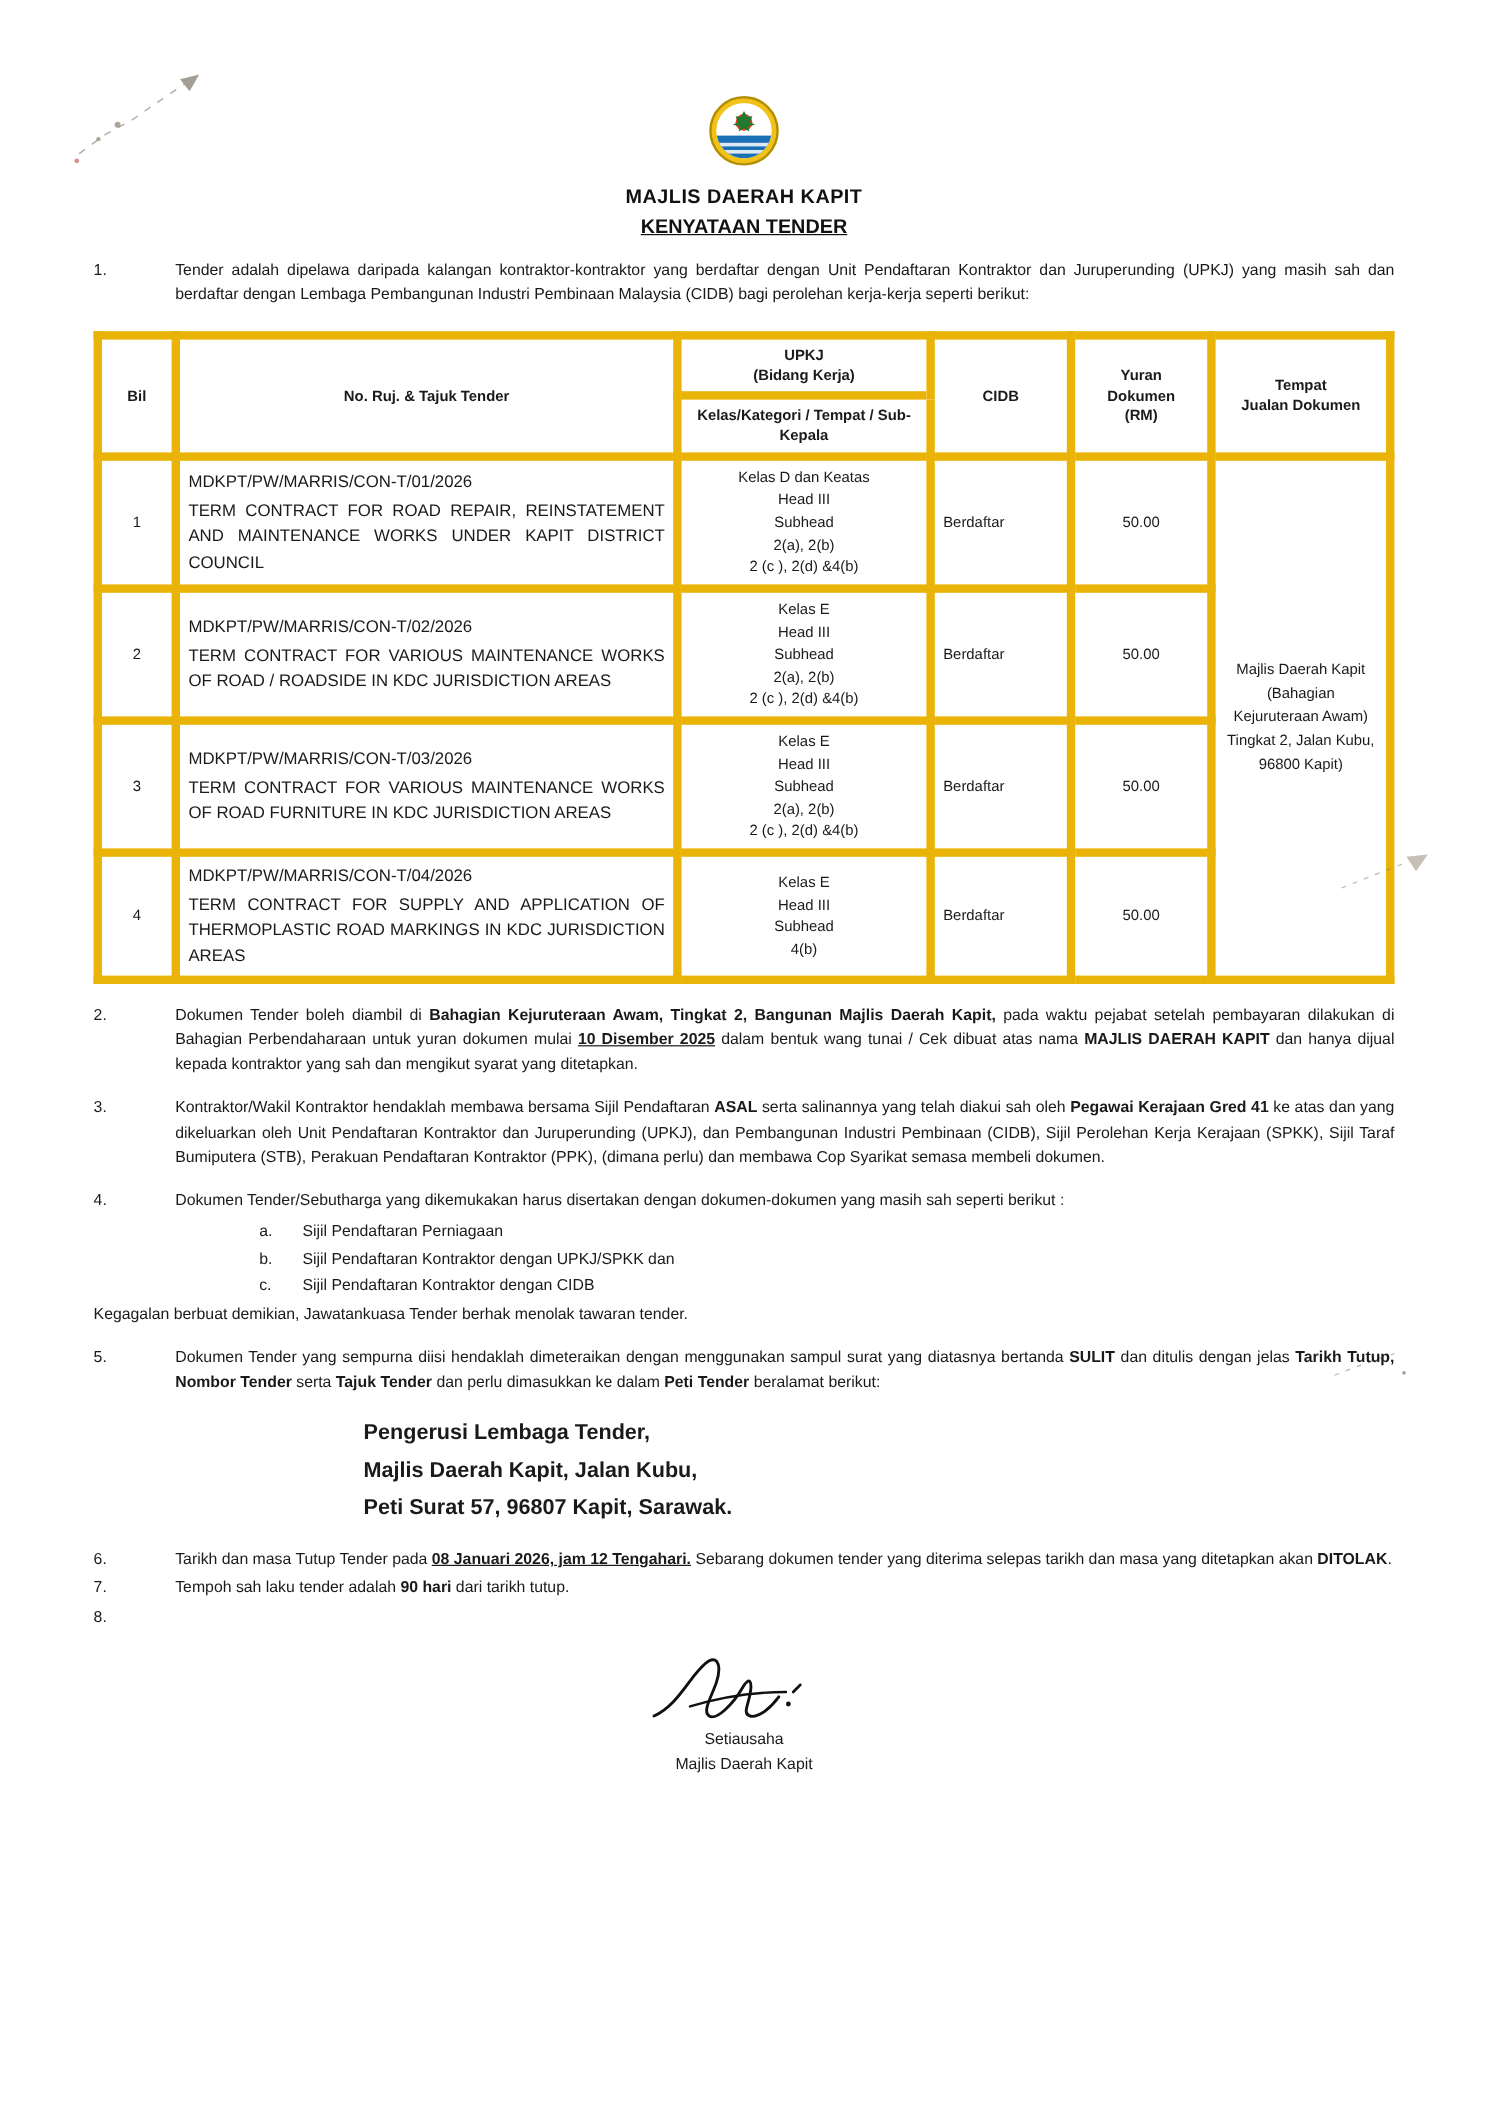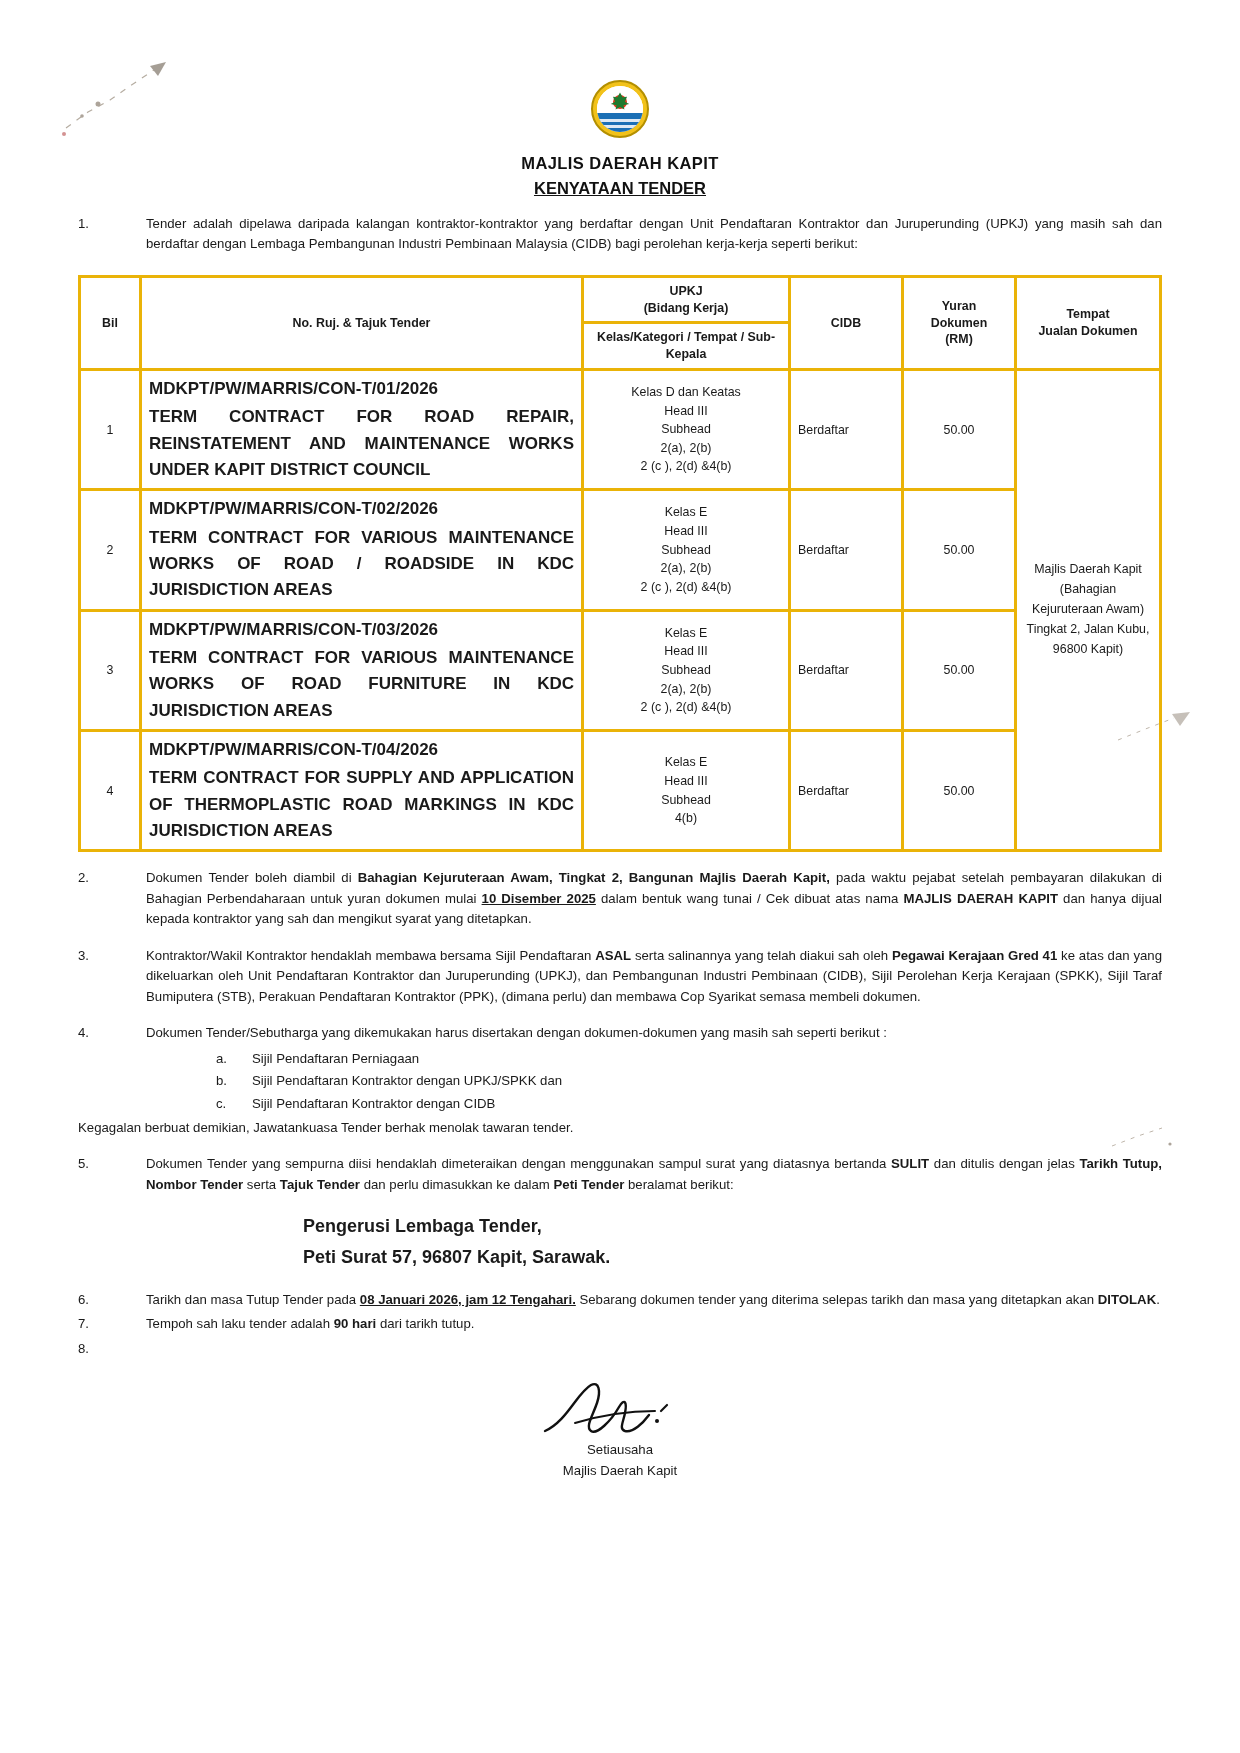--- a/index.html
+++ b/index.html
@@ -120,38 +120,37 @@
 
   
   table.tender {
     width: 100%;
     border-collapse: collapse;
     margin-top: 20px;
     font-size: 12.4px;
   }
   table.tender th,
   table.tender td {
-    border: 3px solid #eab308;
+    border: 7px solid #eab308;
     padding: 5px 7px;
     vertical-align: middle;
   }
   table.tender th {
     text-align: center;
     font-weight: bold;
     line-height: 1.35;
   }
   .th-upkj-top {
     border-bottom: 1px solid #111 !important;
   }
   td.bil { text-align: center; width: 44px; }
   td.title {
     text-align: justify;
     line-height: 1.55;
-    font-size: 17px;
-    font-weight: bold;
+    font-size: 14px;
   }
   td.title .ref { display: block; margin-bottom: 2px; }
   td.upkj {
     text-align: center;
     line-height: 1.5;
     width: 190px;
   }
   td.cidb { text-align: left; width: 96px; }
   td.yuran { text-align: center; width: 96px; }
   td.tempat {
@@ -364,20 +363,21 @@
   </div>
   <div class="para no-indent" style="margin-top:2px">Kegagalan berbuat demikian, Jawatankuasa Tender berhak menolak tawaran tender.</div>
 
   <div class="para">
     <span class="num">5.</span>
     <span>Dokumen Tender yang sempurna diisi hendaklah dimeteraikan dengan menggunakan sampul surat yang diatasnya bertanda </span><b>SULIT</b><span> dan ditulis dengan jelas </span><b>Tarikh Tutup, Nombor Tender</b><span> serta </span><b>Tajuk Tender</b><span> dan perlu dimasukkan ke dalam </span><b>Peti Tender</b><span> beralamat berikut:</span>
   </div>
 
   <div class="addr">
     <div>Pengerusi Lembaga Tender,</div>
+    <div>Majlis Daerah Kapit, Jalan Kubu,</div>
     <div>Peti Surat 57, 96807 Kapit, Sarawak.</div>
   </div>
 
   <div class="para">
     <span class="num">6.</span>
     <span>Tarikh dan masa Tutup Tender pada </span><span class="u">08 Januari 2026, jam 12 Tengahari.</span><span> Sebarang dokumen tender yang diterima selepas tarikh dan masa yang ditetapkan akan </span><b>DITOLAK</b><span>.</span>
   </div>
 
   <div class="para" style="margin-top:4px">
     <span class="num">7.</span>

